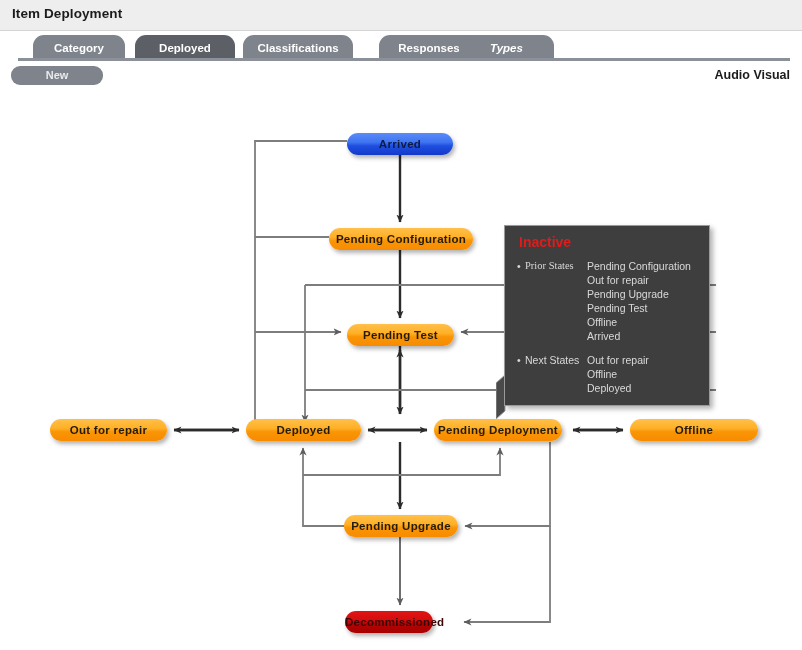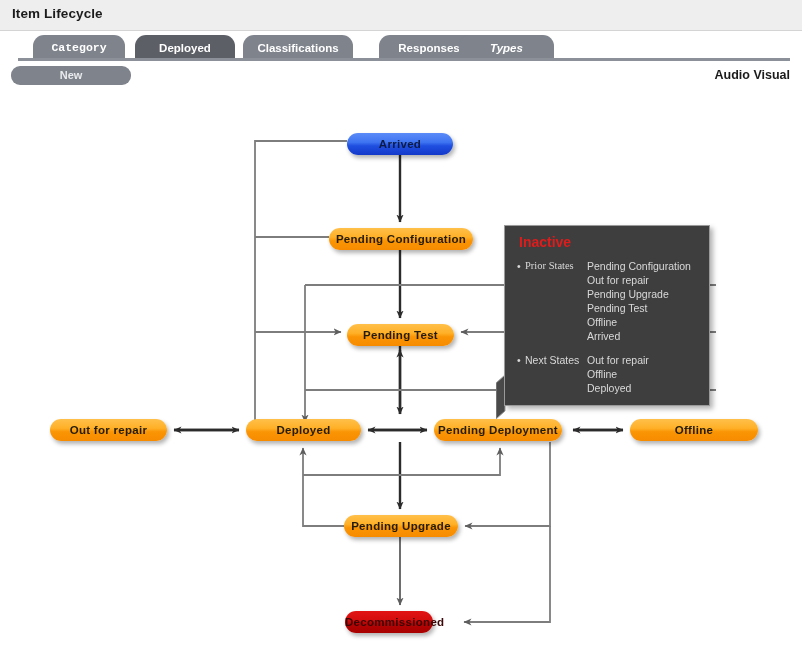--- a/index.html
+++ b/index.html
@@ -79,21 +79,21 @@
 
   
   .toolbar {
     position: absolute;
     left: 0; top: 62px;
     width: 802px; height: 28px;
   }
   .btn-new {
     position: absolute;
     left: 11px; top: 4px;
-    width: 120px; height: 19px;
+    width: 92px; height: 19px;
     background: #7e838c;
     border-radius: 9px;
     color: #e9eaec;
     font-size: 11px;
     font-weight: bold;
     text-align: center;
     line-height: 19px;
     cursor: pointer;
   }
   .context-label {
@@ -182,25 +182,25 @@
     position: absolute;
     z-index: 19;
   }
 </style>
 </head>
 <body>
 
 <div id="app">
 
   <div class="titlebar">
-    <div class="titlebar-text">Item Lifecycle</div>
+    <div class="titlebar-text">Item Deployment</div>
   </div>
 
   <div class="tabstrip" id="tabstrip">
-      <div class="tab" style="left: 33px; width: 92px; font-family: Liberation Mono, monospace;">Category</div>
+      <div class="tab" style="left: 33px; width: 92px;">Category</div>
       <div class="tab active" style="left: 135px; width: 100px;">Deployed</div>
       <div class="tab" style="left: 243px; width: 110px;">Classifications</div>
       <div class="tab" style="left: 361px; width: 100px; margin-left: 18px;">Responses</div>
       <div class="tab" style="left: 459px; width: 95px; font-style: italic;">Types</div>
     </div>
   <div class="tabrule"></div>
 
   <div class="toolbar">
     <div class="btn-new">New</div>
     <div class="context-label">Audio Visual</div>

